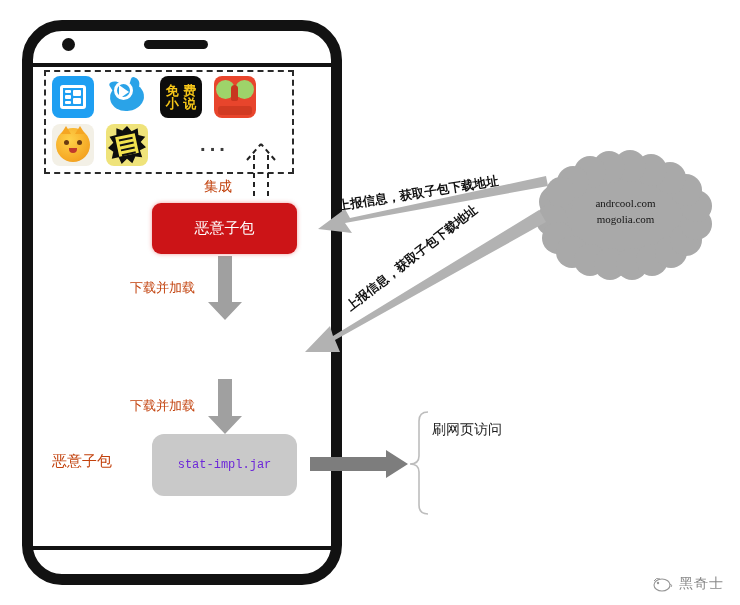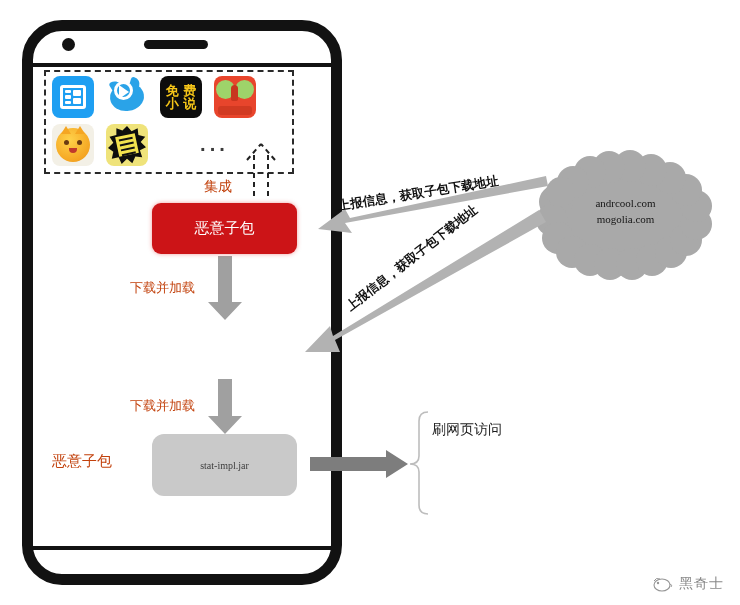--- a/index.html
+++ b/index.html
@@ -238,23 +238,23 @@
     background: #c9c9c9;
     border-radius: 12px;
     color: #1d1d1d;
     font-size: 15px;
     font-family: "DejaVu Sans Mono", monospace;
   }
   .node-stat {
     left: 152px; top: 434px; width: 145px; height: 62px;
     background: #c9c9c9;
     border-radius: 12px;
-    color: #404040;
-    font-size: 10px;
-    font-family: Liberation Serif, serif;
+    color: #6d28d9;
+    font-size: 12px;
+    font-family: Liberation Mono, monospace;
   }
 
   
   .cloud-wrap {
     position: absolute;
     left: 528px; top: 150px;
     width: 195px; height: 135px;
     z-index: 4;
   }
   .cloud-text {

